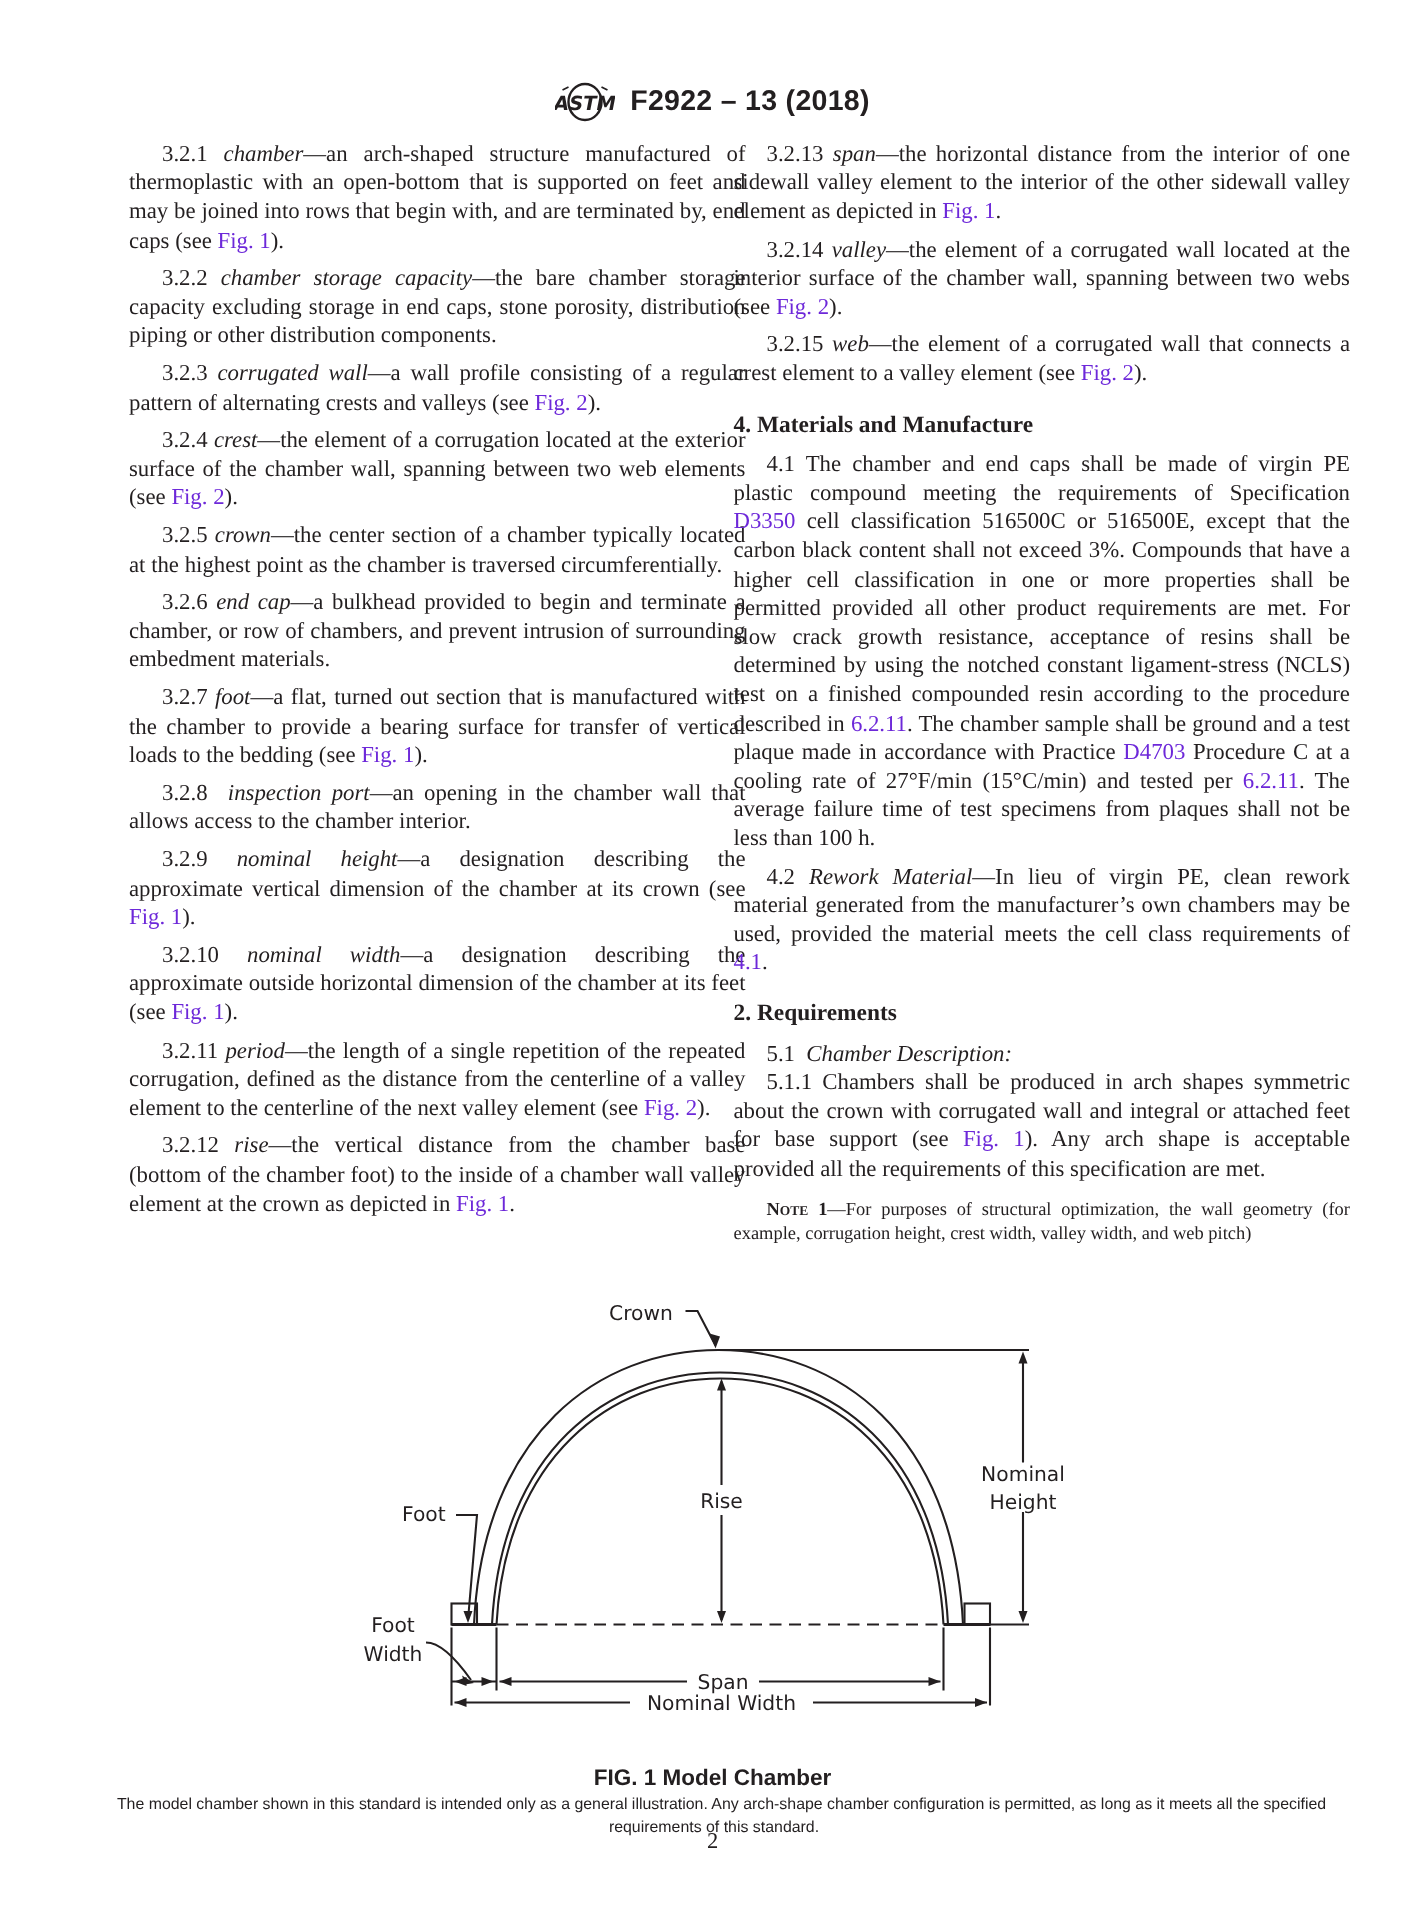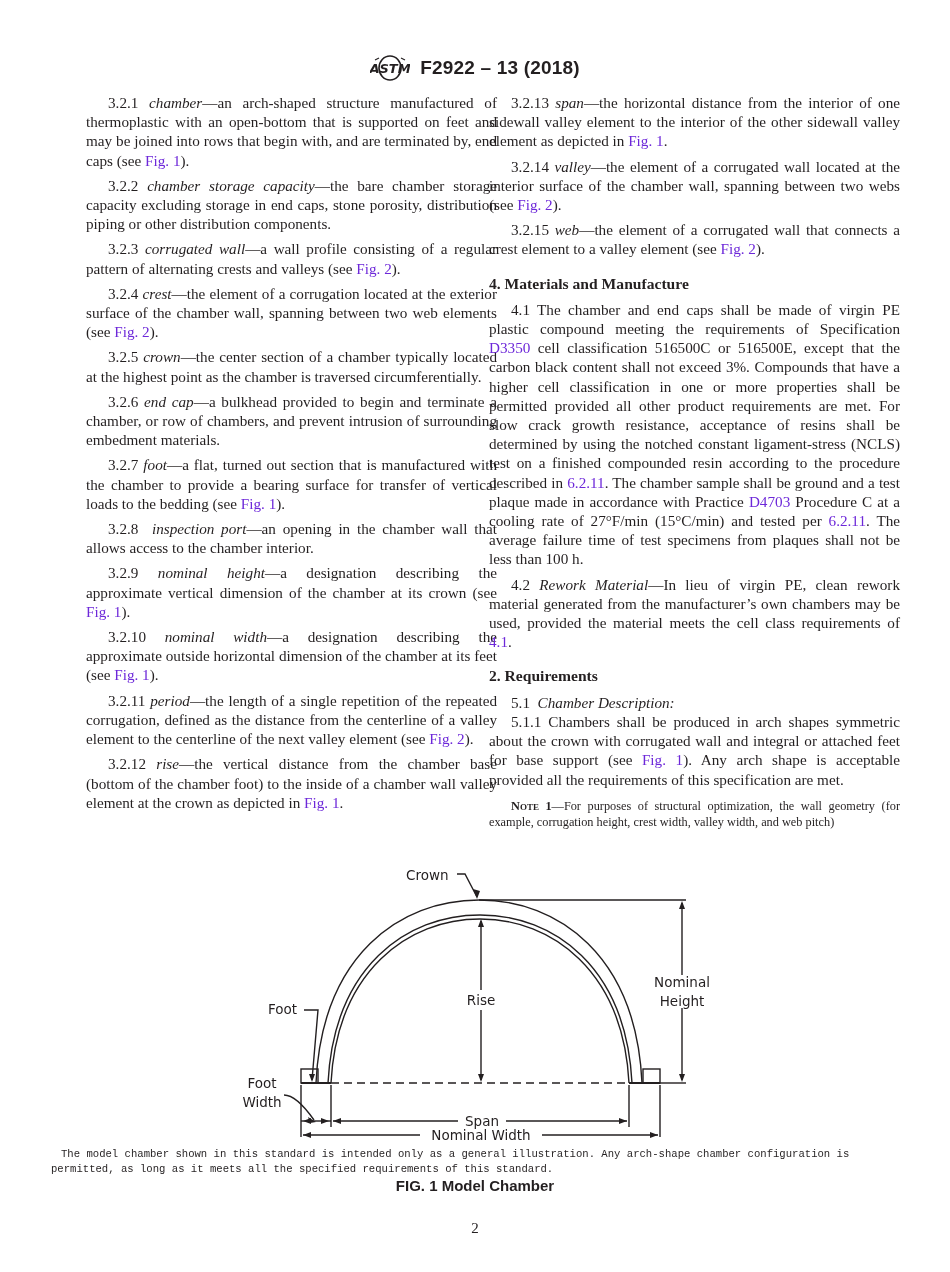--- a/index.html
+++ b/index.html
@@ -11,21 +11,21 @@
   .col.left { left: 51px; margin-left: 35px; }
   .col.right { left: 489px; width: 411px; }
   .para { margin: 0 0 6px 0; text-indent: 22px; }
   .para.tight { margin-bottom: 0; }
   .para em { font-style: italic; }
   .link { color: #6d28d9; }
   .sec-head { font-weight: bold; font-size: 15.6px; margin: 15px 0 7px 0; }
   .note { font-size: 12.3px; line-height: 16px; text-indent: 22px; margin-top: 9px; text-align: justify; }
   .note .sc { font-variant: small-caps; font-weight: bold; }
   .figure { position: absolute; left: 230px; top: 855px; width: 480px; height: 290px; }
-  .fig-caption-text { position: absolute; left: 51px; top: 1147px; width: 850px; font-family: Liberation Mono, monospace; font-size: 10.6px; line-height: 15px; text-indent: 10px; }
+  .fig-caption-text { position: absolute; left: 51px; top: 1196px; width: 850px; font-family: Liberation Sans, sans-serif; font-size: 10.6px; line-height: 15px; text-indent: 10px; text-align: center; }
   .fig-title { position: absolute; left: 0; top: 1177px; width: 950px; text-align: center; font-family: "Liberation Sans", sans-serif; font-weight: bold; font-size: 15px; }
   .page-num { position: absolute; left: 0; top: 1220px; width: 950px; text-align: center; font-size: 15px; }
   svg text { font-family: "DejaVu Sans", sans-serif; }
 </style>
 </head>
 <body>
 
 <div class="header">
   <svg class="logo" viewBox="0 0 40 28">
     <ellipse cx="20" cy="14" rx="11" ry="12" fill="none" stroke="#231f20" stroke-width="1.6"></ellipse>

